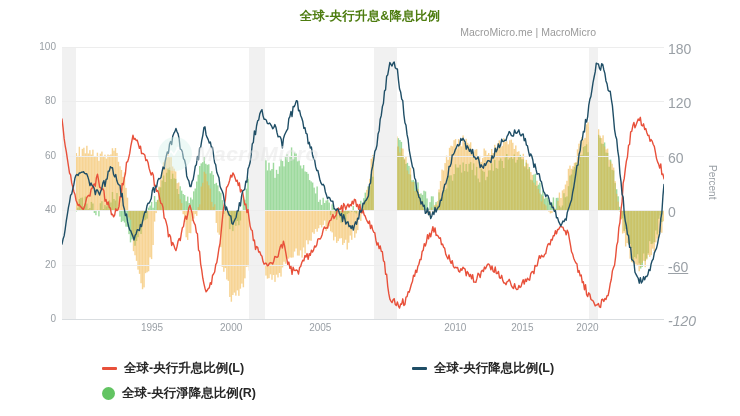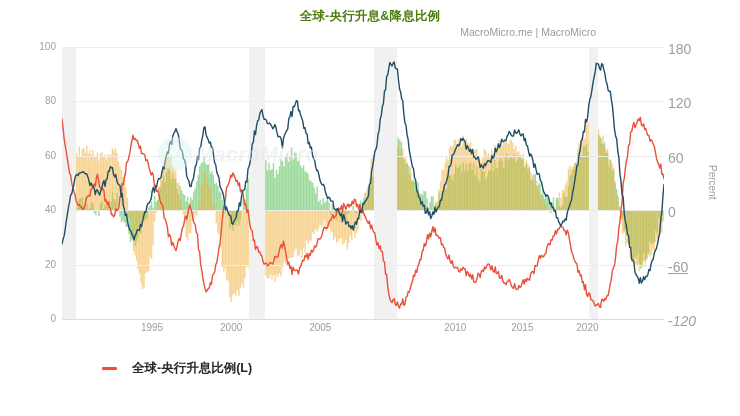--- a/index.html
+++ b/index.html
@@ -62,21 +62,21 @@
   }
   .wm-text{font-size:21px;color:#e3e3e3;font-weight:bold;letter-spacing:.5px;font-style:italic;}
 
   .legend{
     position:absolute;left:62px;top:356px;width:620px;height:52px;
     display:grid;grid-template-columns:1fr 1fr;grid-auto-rows:25px;
     column-gap:0px;
   }
   .legend-item{
     display:flex;align-items:center;font-size:12.5px;color:#262626;
-    font-weight:bold;padding-left:40px;gap:8px;
+    font-weight:bold;padding-left:40px;
   }
   .lg-marker{display:inline-block;margin-right:7px;flex:0 0 auto;}
   .lg-line{width:15px;height:2.5px;border-radius:1px;}
   .lg-dot{width:13px;height:13px;border-radius:50%;}
   .lg-label{white-space:nowrap;}
   svg{display:block;}
 </style>
 </head>
 <body>
 
@@ -955,14 +955,22 @@
       <div class="xtick" style="left: 347.308px; margin-left: 46px;">2010</div>
       <div class="xtick" style="left: 436.361px; margin-left: 24px;">2015</div>
       <div class="xtick" style="left: 525.414px;">2020</div>
     </div>
 
   <div class="legend" id="legend">
       <div class="legend-item">
         <span class="lg-marker lg-line" style="background: rgb(232, 80, 58);"></span>
         <span class="lg-label">全球-央行升息比例(L)</span>
       </div>
+      <div class="legend-item">
+        <span class="lg-marker lg-line" style="background: rgb(31, 78, 102);"></span>
+        <span class="lg-label">全球-央行降息比例(L)</span>
+      </div>
+      <div class="legend-item">
+        <span class="lg-marker lg-dot" style="background: rgb(98, 196, 98);"></span>
+        <span class="lg-label">全球-央行淨降息比例(R)</span>
+      </div>
     </div>
 </div>
 
 </body></html>

